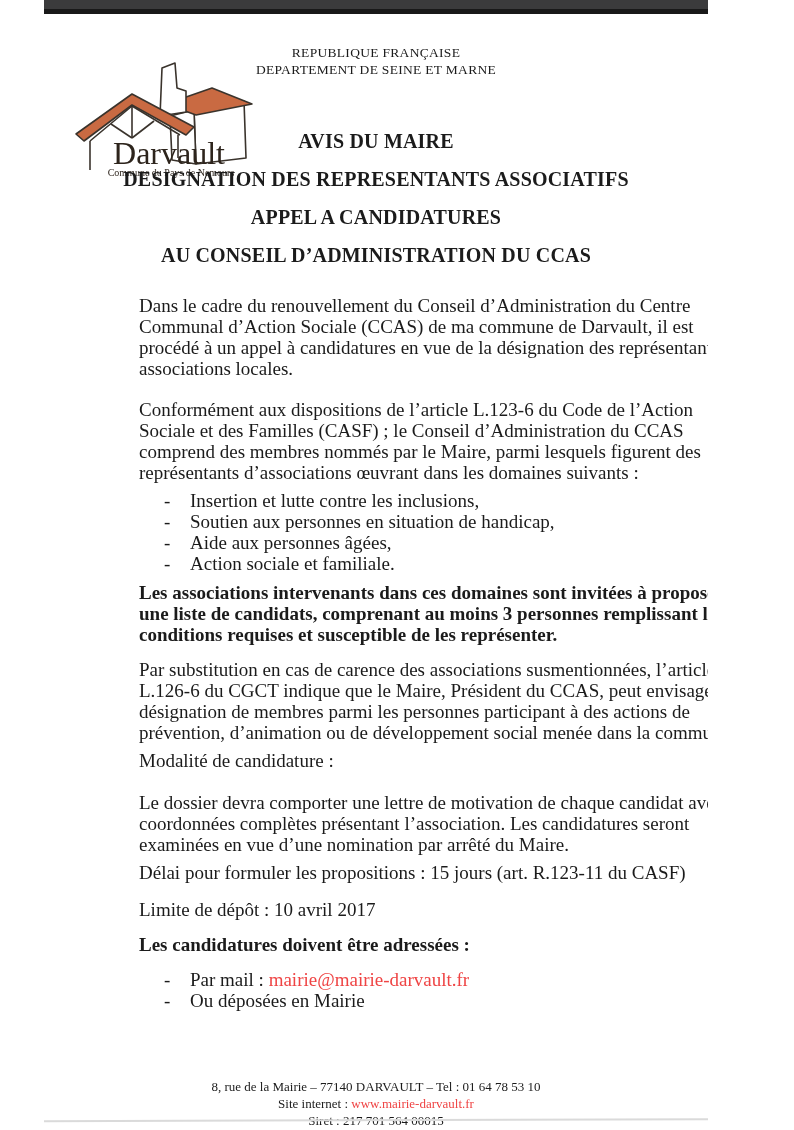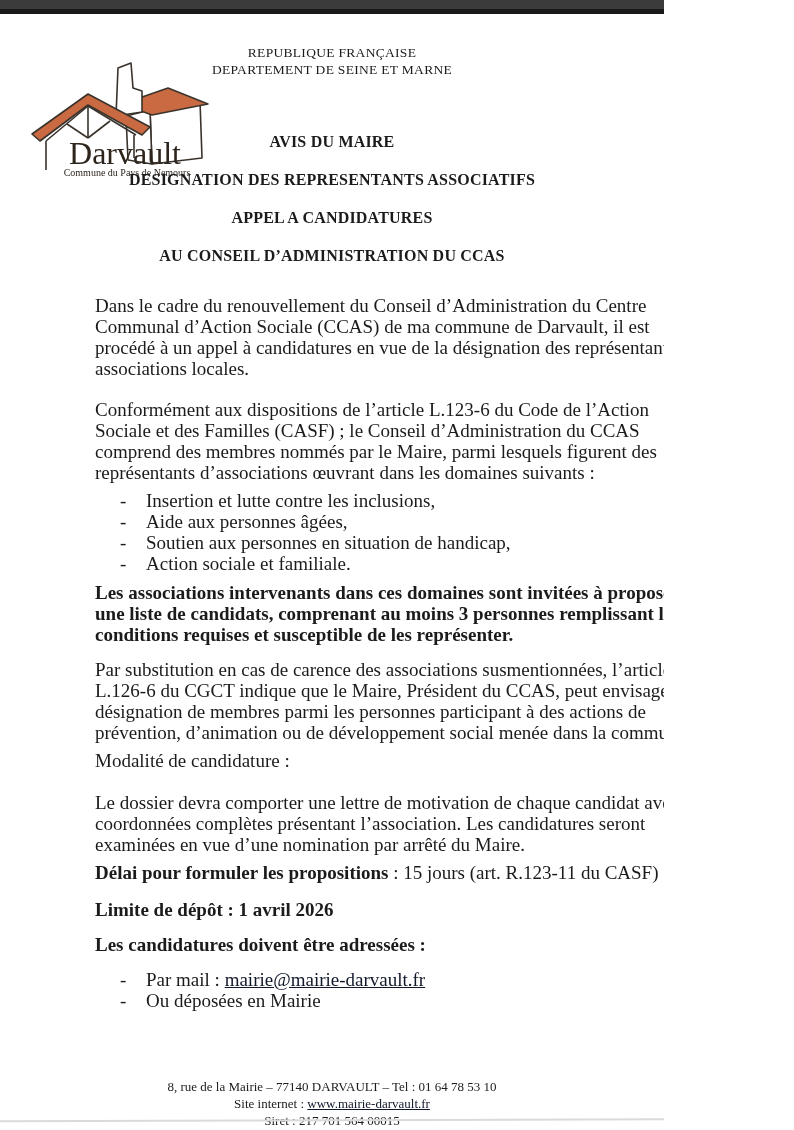--- a/index.html
+++ b/index.html
@@ -1,54 +1,54 @@
 <!DOCTYPE html>
 <html><head>
 <meta charset="utf-8">
 <style>
   html,body { margin:0; padding:0; background:#ffffff; }
   .page {
     position:relative; width:664px; height:1130px; background:#ffffff;
-    font-family:"Liberation Serif", serif; color:#1b1b1b; overflow:hidden;
+    font-family:"Liberation Serif", serif; color:#1b1b1b; overflow:hidden;margin-left:44px;
   }
   
   .scan-top {
     position:absolute; top:0; left:0; width:794px; height:14px;
     background:linear-gradient(to bottom,#3b3b3c 0,#3b3b3c 9px,#191919 9px,#191919 14px);
   }
   .scan-bottom {
     position:absolute; top:1119px; left:-6px; width:810px; height:2px;
     background:#dadada; transform:rotate(-0.18deg);
   }
   
   .header-text {
     position:absolute; top:44px; left:0; right:0; text-align:center;
     font-size:13.5px; line-height:17px; letter-spacing:0.3px;
   }
   
   .logo { position:absolute; top:48px; left:30px; width:182px; height:132px; }
   
   .titles { position:absolute; top:131px; left:0; right:0; text-align:center; }
   .titles div {
-    font-weight:bold; font-size:16px; line-height:21px; margin-bottom:17px;
+    font-weight:bold; font-size:20px; line-height:21px; margin-bottom:17px;
     letter-spacing:0.2px;
   }
   
   .body { position:absolute; top:295px; left:95px; width:614px; font-size:19px; line-height:21px; }
   .body p { margin:0; }
   .p-gap20 { margin-bottom:20px !important; }
   .p-gap14 { margin-bottom:14px !important;font-weight:bold; }
   .p-gap16 { margin-bottom:16px !important; }
   .p-gap7  { margin-bottom:7px  !important; }
   .p-gap21 { margin-bottom:21px !important; }
   .list { margin-bottom:8px; }
   .bullet { position:relative; padding-left:51px; }
   .bullet::before { content:"-"; position:absolute; left:25px; }
-  .bold { font-weight:bold; }
-  a.doc-link { color:#0f172a; text-decoration:underline; cursor:pointer; }
+  .bold { font-weight:normal; }
+  a.doc-link { color:#ef4444; cursor:pointer; }
   
   .footer {
     position:absolute; top:1078px; left:0; right:0; text-align:center;
     font-size:13px; line-height:17px;
   }
 </style>
 </head>
 <body>
 
 <div class="page">
@@ -90,36 +90,36 @@
   </div>
 
   <div class="body">
 
     <p class="p-gap20">Dans le cadre du renouvellement du Conseil d’Administration du Centre Communal d’Action Sociale (CCAS) de ma commune de Darvault, il est procédé à un appel à candidatures en vue de la désignation des représentants des associations locales.</p>
 
     <p class="p-gap7">Conformément aux dispositions de l’article L.123-6 du Code de l’Action Sociale et des Familles (CASF) ; le Conseil d’Administration du CCAS comprend des membres nommés par le Maire, parmi lesquels figurent des représentants d’associations œuvrant dans les domaines suivants :</p>
 
     <div class="list">
       <div class="bullet">Insertion et lutte contre les inclusions,</div>
+      <div class="bullet">Soutien aux personnes en situation de handicap,</div>
       <div class="bullet">Aide aux personnes âgées,</div>
-      <div class="bullet">Soutien aux personnes en situation de handicap,</div>
       <div class="bullet">Action sociale et familiale.</div>
     </div>
 
     <p class="p-gap14">Les associations intervenants dans ces domaines sont invitées à proposer une liste de candidats, comprenant au moins 3 personnes remplissant les conditions requises et susceptible de les représenter.</p>
 
     <p class="p-gap7">Par substitution en cas de carence des associations susmentionnées, l’article L.126-6 du CGCT indique que le Maire, Président du CCAS, peut envisager la désignation de membres parmi les personnes participant à des actions de prévention, d’animation ou de développement social menée dans la commune.</p>
 
     <p class="p-gap21">Modalité de candidature :</p>
 
     <p class="p-gap7">Le dossier devra comporter une lettre de motivation de chaque candidat avec les coordonnées complètes présentant l’association. Les candidatures seront examinées en vue d’une nomination par arrêté du Maire.</p>
 
     <p class="p-gap16"><span class="bold">Délai pour formuler les propositions</span><span> : 15 jours (art. R.123-11 du CASF)</span></p>
 
-    <p class="p-gap14 bold">Limite de dépôt : 1 avril 2026</p>
+    <p class="p-gap14 bold">Limite de dépôt : 10 avril 2017</p>
 
     <p class="p-gap14">Les candidatures doivent être adressées :</p>
 
     <div class="list" style="margin-bottom:16px;">
       <div class="bullet"><span>Par mail : </span><a class="doc-link">mairie@mairie-darvault.fr</a></div>
       <div class="bullet">Ou déposées en Mairie</div>
     </div>
 
 
   </div>

